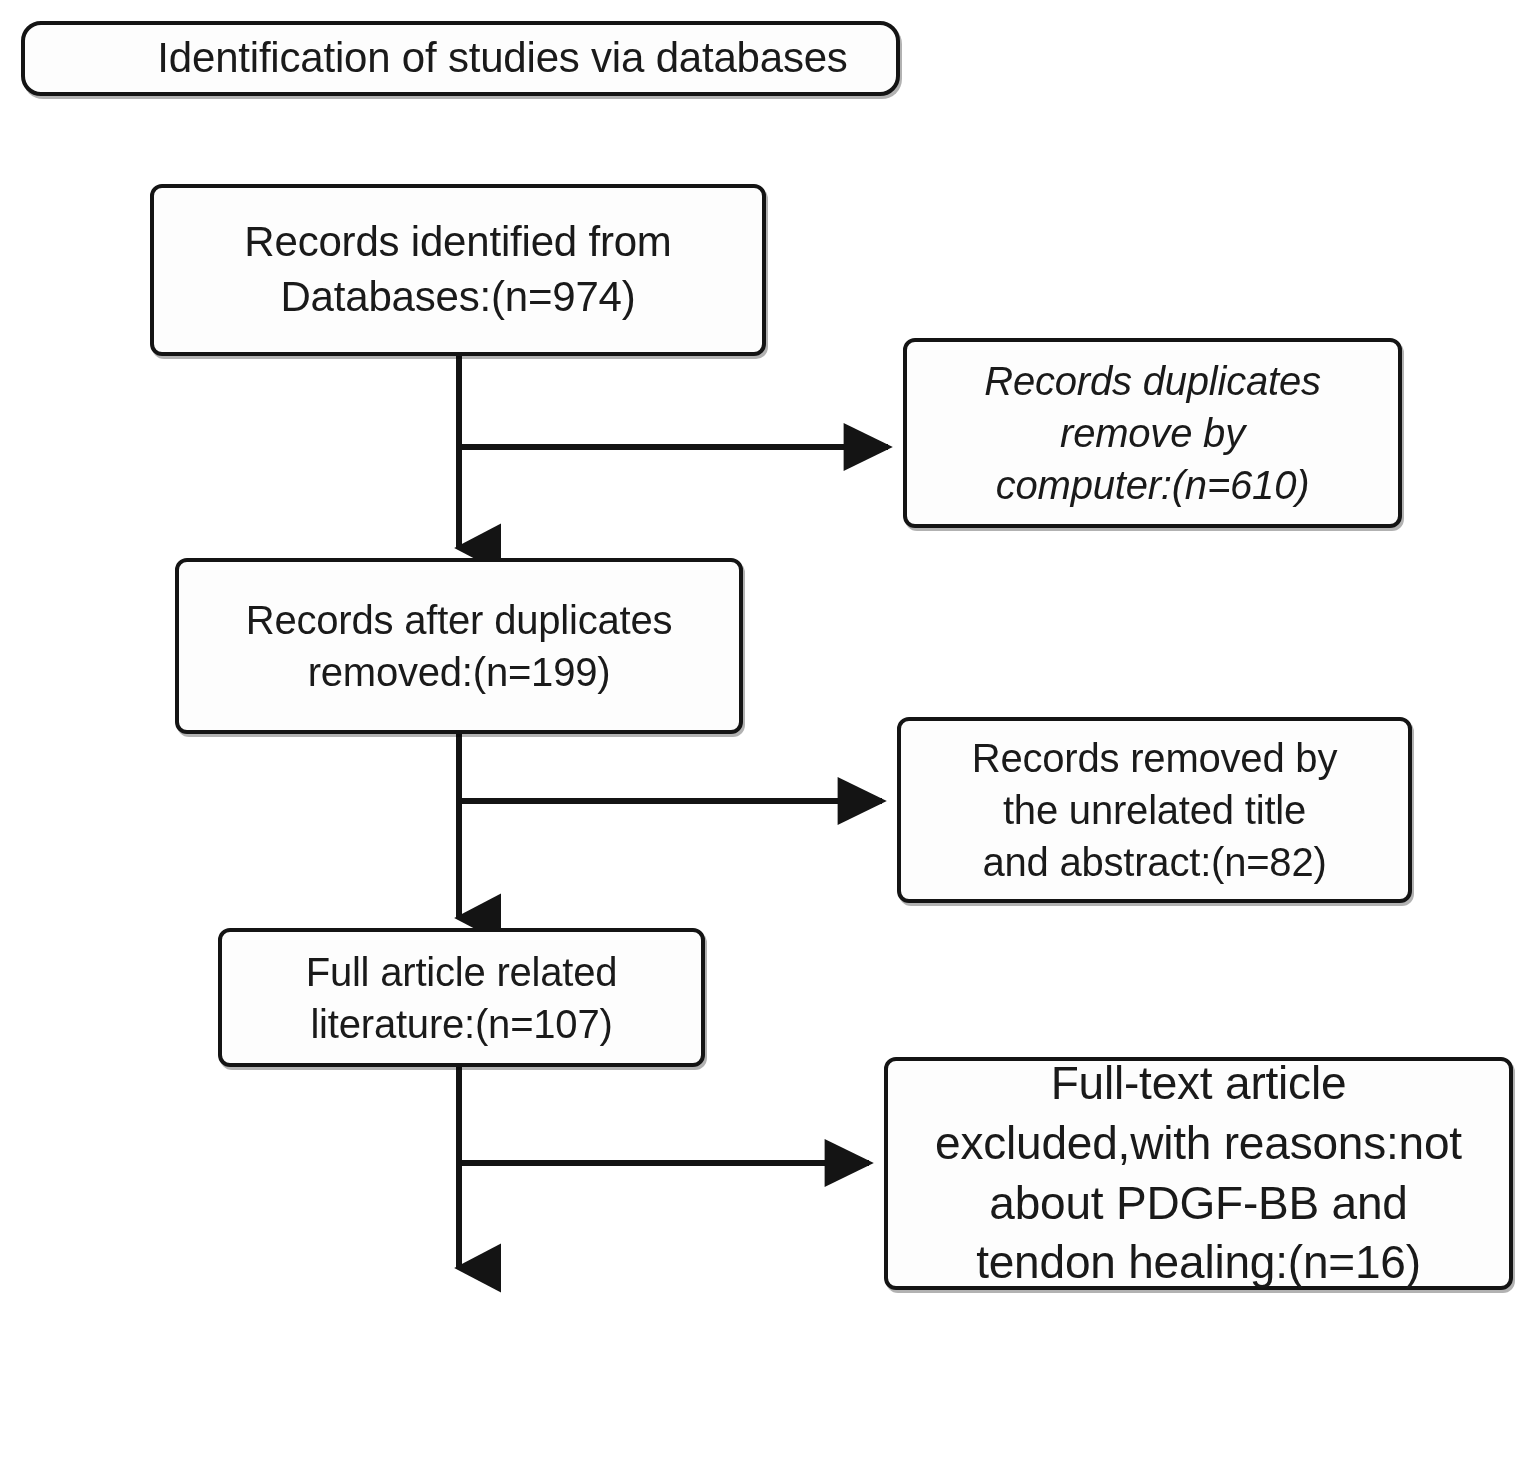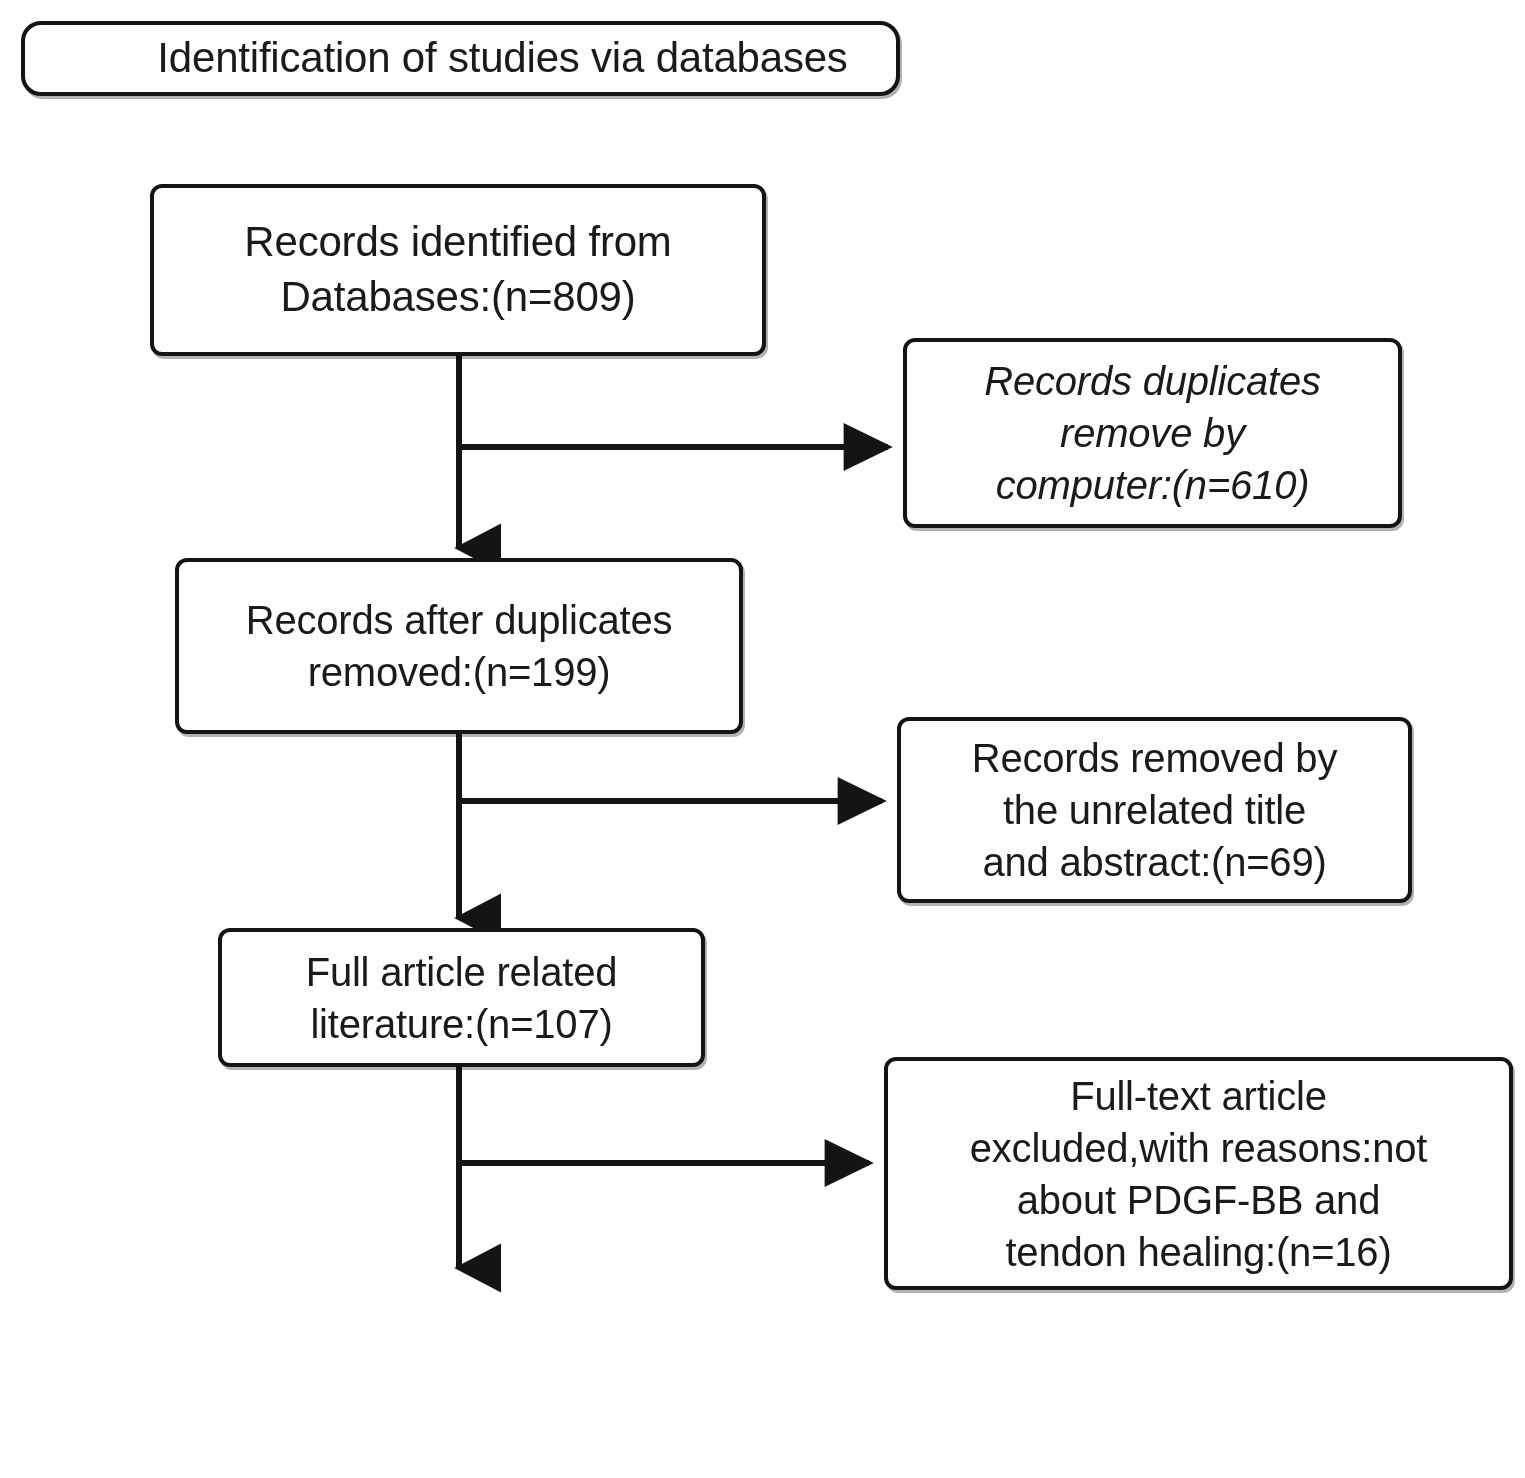--- a/index.html
+++ b/index.html
@@ -115,21 +115,21 @@
     height: 186px;
   }
   #box-title-abstract .box-text { font-size: 40px; }
 
   #box-fulltext-excluded {
     left: 884px;
     top: 1057px;
     width: 629px;
     height: 233px;
   }
-  #box-fulltext-excluded .box-text { font-size: 40px; text-align: center; }
+  #box-fulltext-excluded .box-text { font-size: 46px; text-align: center; }
 </style>
 </head>
 <body>
 
 <div id="diagram-root">
 
   <svg id="connector-layer" viewBox="0 0 1525 1478" width="1525" height="1478" xmlns="http://www.w3.org/2000/svg">
     <defs>
       <marker id="arrow-down" markerWidth="9" markerHeight="9" refX="4.5" refY="7.6" orient="auto" markerUnits="strokeWidth">
         <path d="M0.4,0.6 L8.6,0.6 L4.5,8.4 Z" fill="#141414"></path>
@@ -160,21 +160,21 @@
       <line x1="459" y1="1163" x2="869" y2="1163" stroke="#141414" stroke-width="6" marker-end="url(#arrow-right)"></line>
     </g>
   </svg>
 
   <div class="flow-box" id="box-header">
     <span class="box-text">Identification of studies via databases</span>
   </div>
 
   <div class="flow-box" id="box-identified">
     <span class="box-text">Records identified from
-Databases:(n=809)</span>
+Databases:(n=974)</span>
   </div>
 
   <div class="flow-box" id="box-after-dup">
     <span class="box-text">Records after duplicates
 removed:(n=199)</span>
   </div>
 
   <div class="flow-box" id="box-full-related">
     <span class="box-text">Full article related
 literature:(n=107)</span>
@@ -183,21 +183,21 @@
 
   <div class="flow-box" id="box-dup-removed">
     <span class="box-text">Records duplicates
 remove by
 computer:(n=610)</span>
   </div>
 
   <div class="flow-box" id="box-title-abstract">
     <span class="box-text">Records removed by
 the unrelated title
-and abstract:(n=69)</span>
+and abstract:(n=82)</span>
   </div>
 
   <div class="flow-box" id="box-fulltext-excluded">
     <span class="box-text">Full-text article
 excluded,with reasons:not
 about PDGF-BB and
 tendon healing:(n=16)</span>
   </div>
 
 </div>

